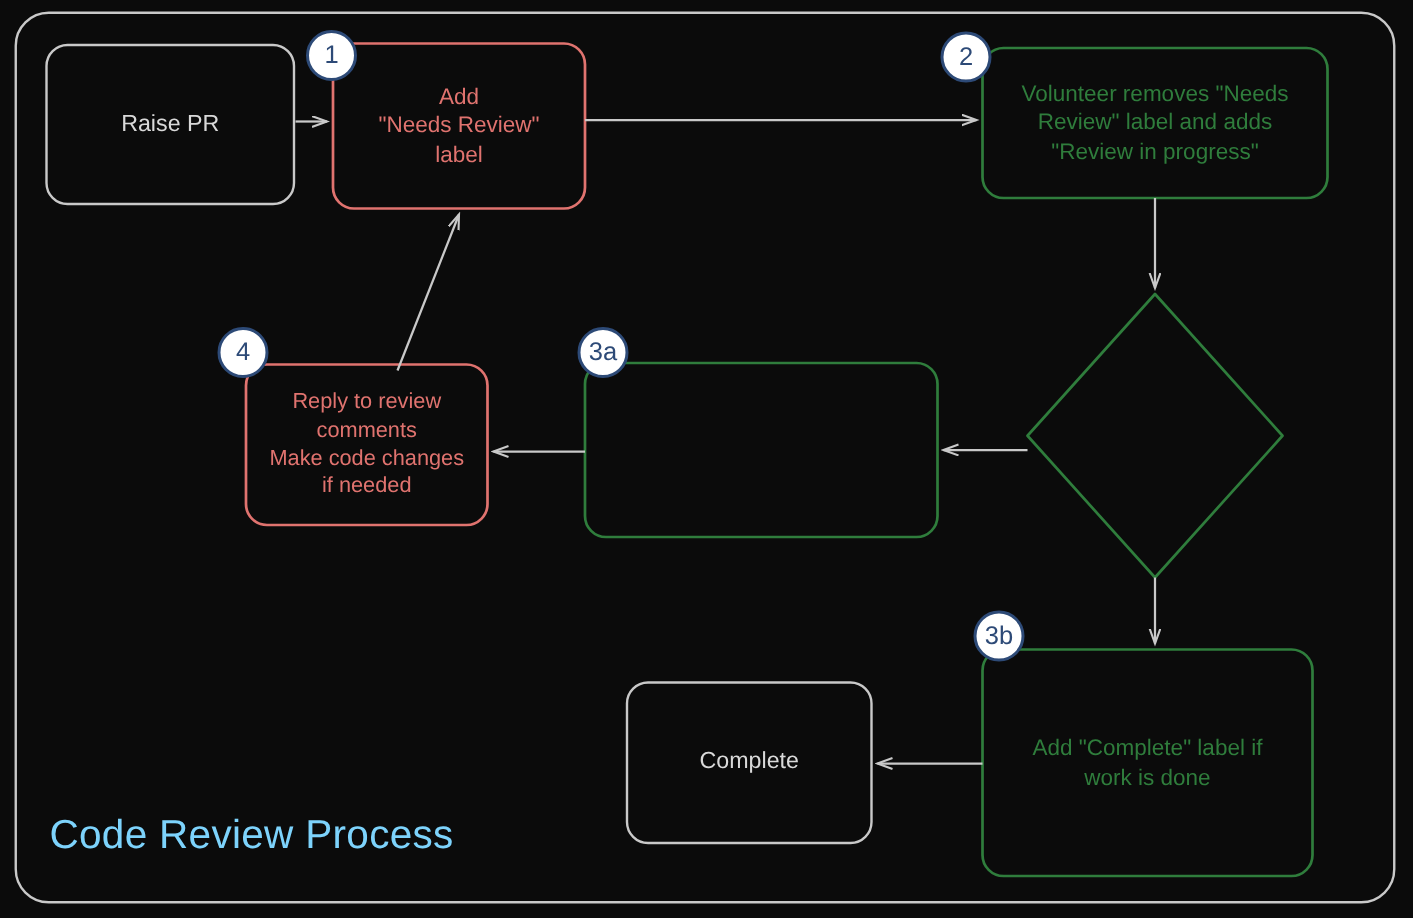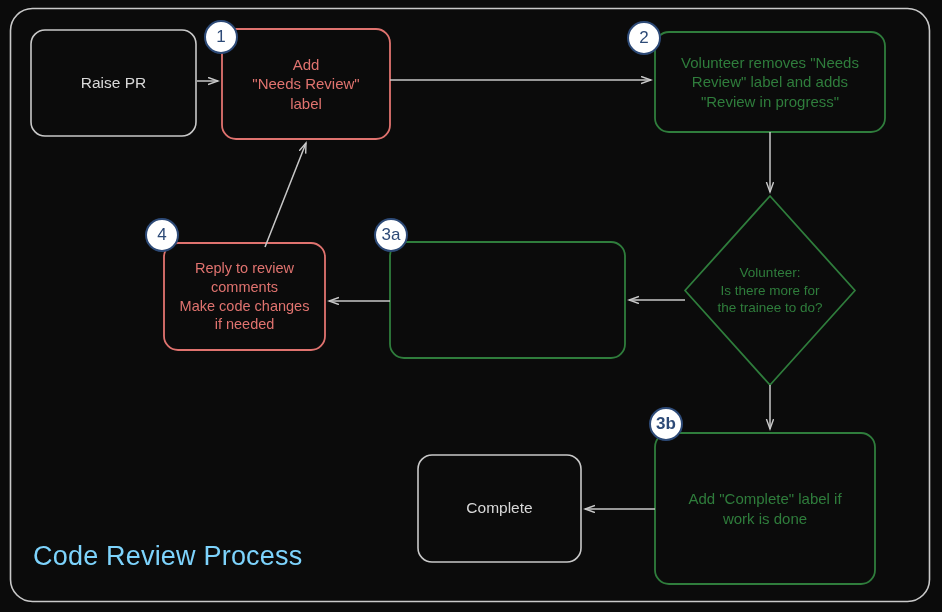--- a/index.html
+++ b/index.html
@@ -110,36 +110,33 @@
   <div class="node-label label-neutral" style="left:31px; top:30px; width:165px; height:106px;">Raise PR</div>
 
   <div class="node-label label-red" style="left:222px; top:29px; width:168px; height:110px;">Add
 "Needs Review"
 label</div>
 
   <div class="node-label label-green" style="left:655px; top:32px; width:230px; height:100px;">Volunteer removes "Needs
 Review" label and adds
 "Review in progress"</div>
 
-  <div class="node-label label-green" style="left:685px; top:196px; width:170px; height:189px; font-size:13.5px;">Volunteer:
-Is there more for
-the trainee to do?</div>
 
 
   <div class="node-label label-red" style="left:164px; top:243px; width:161px; height:107px; font-size:14.5px;">Reply to review
 comments
 Make code changes
 if needed</div>
 
   <div class="node-label label-green" style="left:655px; top:433px; width:220px; height:151px;">Add "Complete" label if
 work is done</div>
 
   <div class="node-label label-neutral" style="left:418px; top:455px; width:163px; height:107px;">Complete</div>
 
   <div class="badge" style="left:204px; top:20px;">1</div>
   <div class="badge" style="left:627px; top:21px;">2</div>
-  <div class="badge" style="left:374px; top:218px;">3a</div>
+  <div class="badge" style="left:385px; top:218px;">3a</div>
   <div class="badge" style="left:145px; top:218px;">4</div>
-  <div class="badge" style="left:649px; top:407px;font-weight:bold;">3b</div>
+  <div class="badge" style="left:649px; top:407px;">3b</div>
 
   <div id="diagram-title">Code Review Process</div>
 
 </div>
 
 </body></html>

